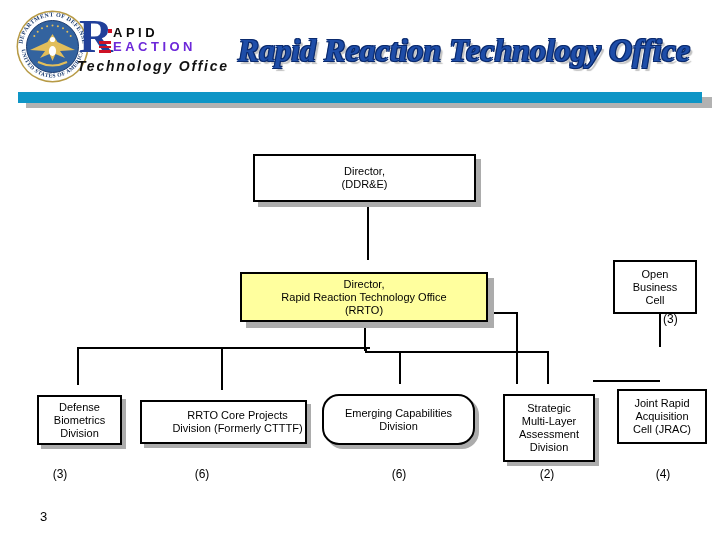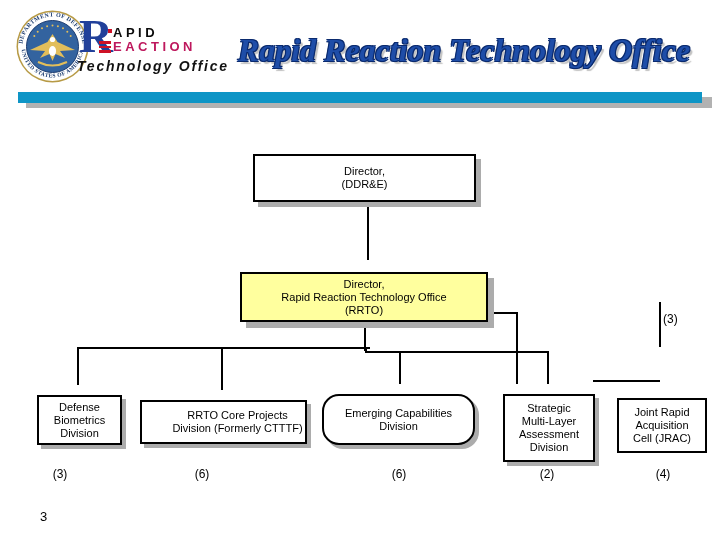--- a/index.html
+++ b/index.html
@@ -8,21 +8,21 @@
 
   
   .seal{position:absolute;left:16px;top:10px;width:73px;height:73px;}
   .rlogo{position:absolute;left:77px;top:22px;width:125px;height:50px;}
   .rlogo-r{position:absolute;left:2px;top:-9px;font-family:"Liberation Serif",serif;
            font-weight:bold;font-size:47px;line-height:47px;color:#21409A;}
   .rlogo-sq{position:absolute;left:31px;top:7px;width:4px;height:4px;background:#CE1126;}
   .rlogo-word1{position:absolute;left:36px;top:3px;font-weight:bold;font-size:13px;
                letter-spacing:3.5px;color:#0b0b0b;white-space:nowrap;}
   .rlogo-word2{position:absolute;left:36px;top:17px;font-weight:bold;font-size:13px;
-               letter-spacing:3.5px;color:#be185d;white-space:nowrap;}
+               letter-spacing:3.5px;color:#6d28d9;white-space:nowrap;}
   .rlogo-stripes{position:absolute;left:22px;top:19px;width:12px;}
   .rlogo-stripes i{display:block;height:2.5px;margin-bottom:2px;background:#CE1126;}
   .rlogo-sub{position:absolute;left:0px;top:36px;font-weight:bold;font-style:italic;
              font-size:14px;letter-spacing:1.8px;color:#111;white-space:nowrap;}
   .slide-title{position:absolute;left:214px;top:30px;width:500px;text-align:center;
            font-family:"Liberation Serif",serif;font-style:italic;font-weight:bold;
            font-size:32px;line-height:40px;color:#1E4DA8;white-space:nowrap;
            text-shadow:-1px -1px 0 #0A2A6E,1px -1px 0 #0A2A6E,-1px 1px 0 #0A2A6E,
                        1px 1px 0 #0A2A6E,3px 3px 1px rgba(120,120,120,.45);}
   .bar-shadow{position:absolute;left:26px;top:97px;width:686px;height:11px;background:#B2B2B2;}
@@ -35,21 +35,21 @@
   .shadow4{box-shadow:4px 4px 0 0 #ACACAC;}
   .shadow5{box-shadow:5px 5px 0 0 #ACACAC;}
   .shadow6{box-shadow:6px 6px 0 0 #ACACAC;}
   #box-ddre{left:253px;top:142px;width:223px;height:48px;}
   #box-rrto{left:240px;top:260px;width:248px;height:50px;background:#FFFF9E;}
   #box-obc {left:613px;top:248px;width:84px;height:54px;}
   #box-d1{left:37px; top:383px;width:85px; height:50px;}
   #box-d2{left:140px;top:388px;width:167px;height:44px;padding-left:28px;}
   #box-d3{left:322px;top:382px;width:153px;height:51px;border-radius:17px;}
   #box-d4{left:503px;top:382px;width:92px; height:68px;}
-  #box-d5{left:617px;top:386px;width:90px; height:55px;border-width:2.5px;}
+  #box-d5{left:617px;top:377px;width:90px; height:55px;border-width:2.5px;}
 
   
   .cl{position:absolute;background:#000;}
   #v-ddre  {left:367px;top:190px;width:2px;height:70px;}
   #v-center{left:364px;top:310px;width:2px;height:41px;}
   #h-trunk-l{left:77px;top:347px;width:293px;height:2px;}
   #v-step  {left:365px;top:347px;width:2px;height:6px;}
   #h-trunk-r{left:365px;top:351px;width:184px;height:2px;}
   #h-elbow {left:489px;top:312px;width:29px;height:2px;}
   #v-elbow {left:516px;top:312px;width:2px;height:72px;}
@@ -140,20 +140,25 @@
     <span>Director,</span>
     <span>(DDR&amp;E)</span>
   </div>
 
   <div class="box shadow6" id="box-rrto">
     <span>Director,</span>
     <span>Rapid Reaction Technology Office</span>
     <span>(RRTO)</span>
   </div>
 
+  <div class="box" id="box-obc">
+    <span>Open</span>
+    <span>Business</span>
+    <span>Cell</span>
+  </div>
   <div class="count" id="cnt-obc">(3)</div>
 
   <div class="box shadow4" id="box-d1">
     <span>Defense</span>
     <span>Biometrics</span>
     <span>Division</span>
   </div>
 
   <div class="box shadow4" id="box-d2">
     <span>RRTO Core Projects</span>

